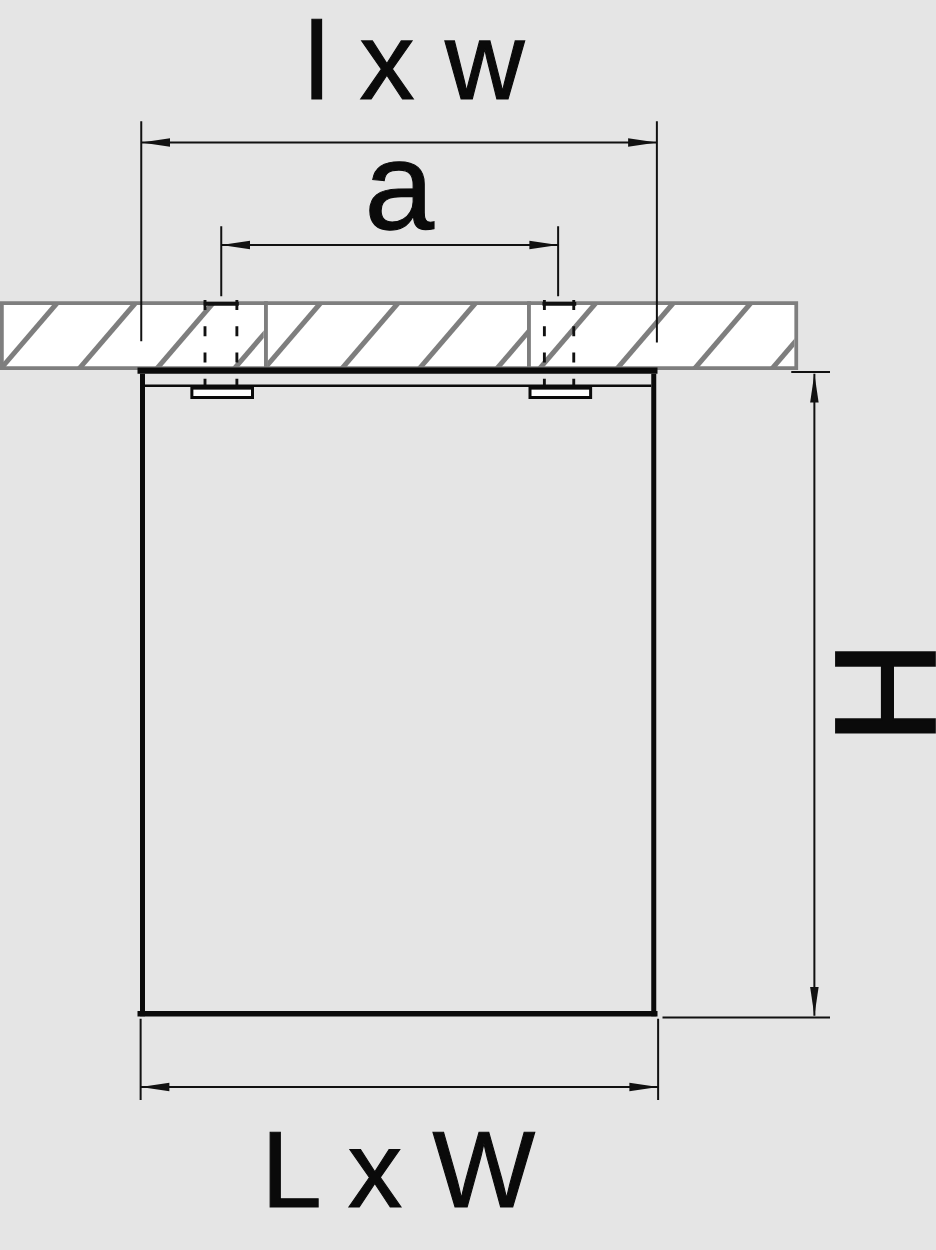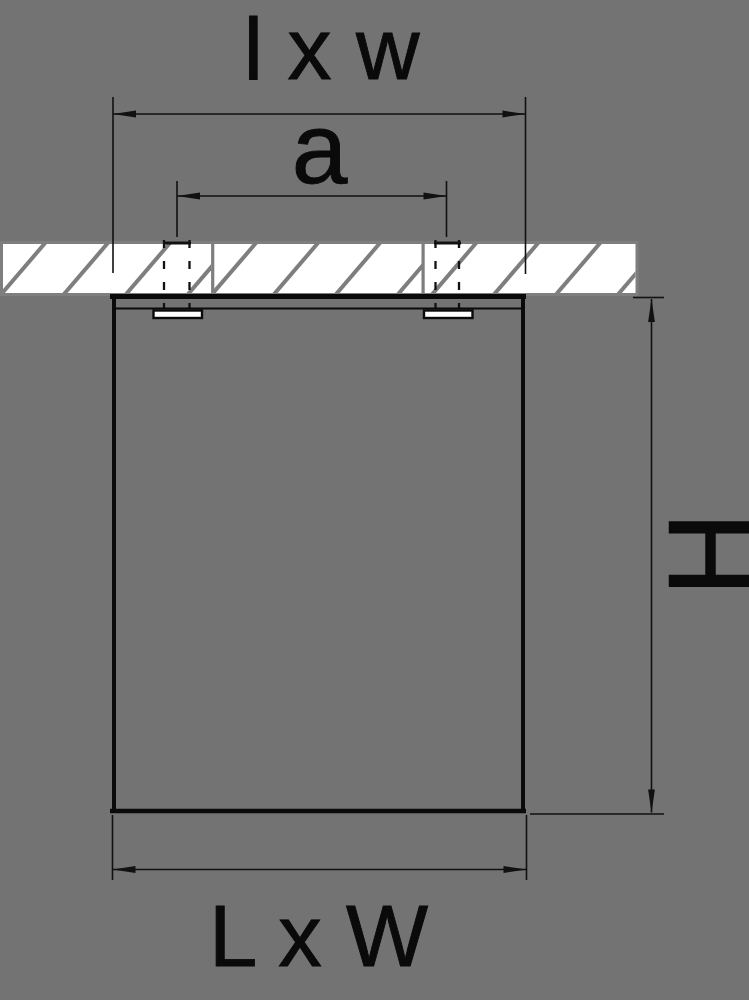--- a/index.html
+++ b/index.html
@@ -1,16 +1,16 @@
 <!DOCTYPE html>
 <html><head>
 <meta charset="utf-8">
 <style>
   html,body{margin:0;padding:0;background:#ffffff;}
-  .page{position:relative;width:749px;height:1000px;background:#737373;overflow:hidden;
+  .page{position:relative;width:749px;height:1000px;background:#e5e5e5;overflow:hidden;
         font-family:"Liberation Sans", sans-serif;}
   svg{position:absolute;left:0;top:0;}
   text{font-family:"Liberation Sans", sans-serif;fill:#0a0a0a;}
 </style>
 </head>
 <body>
 <div class="page">
 <svg width="749" height="1000" viewBox="0 0 749 1000">
   <defs>
     <clipPath id="boardA">

